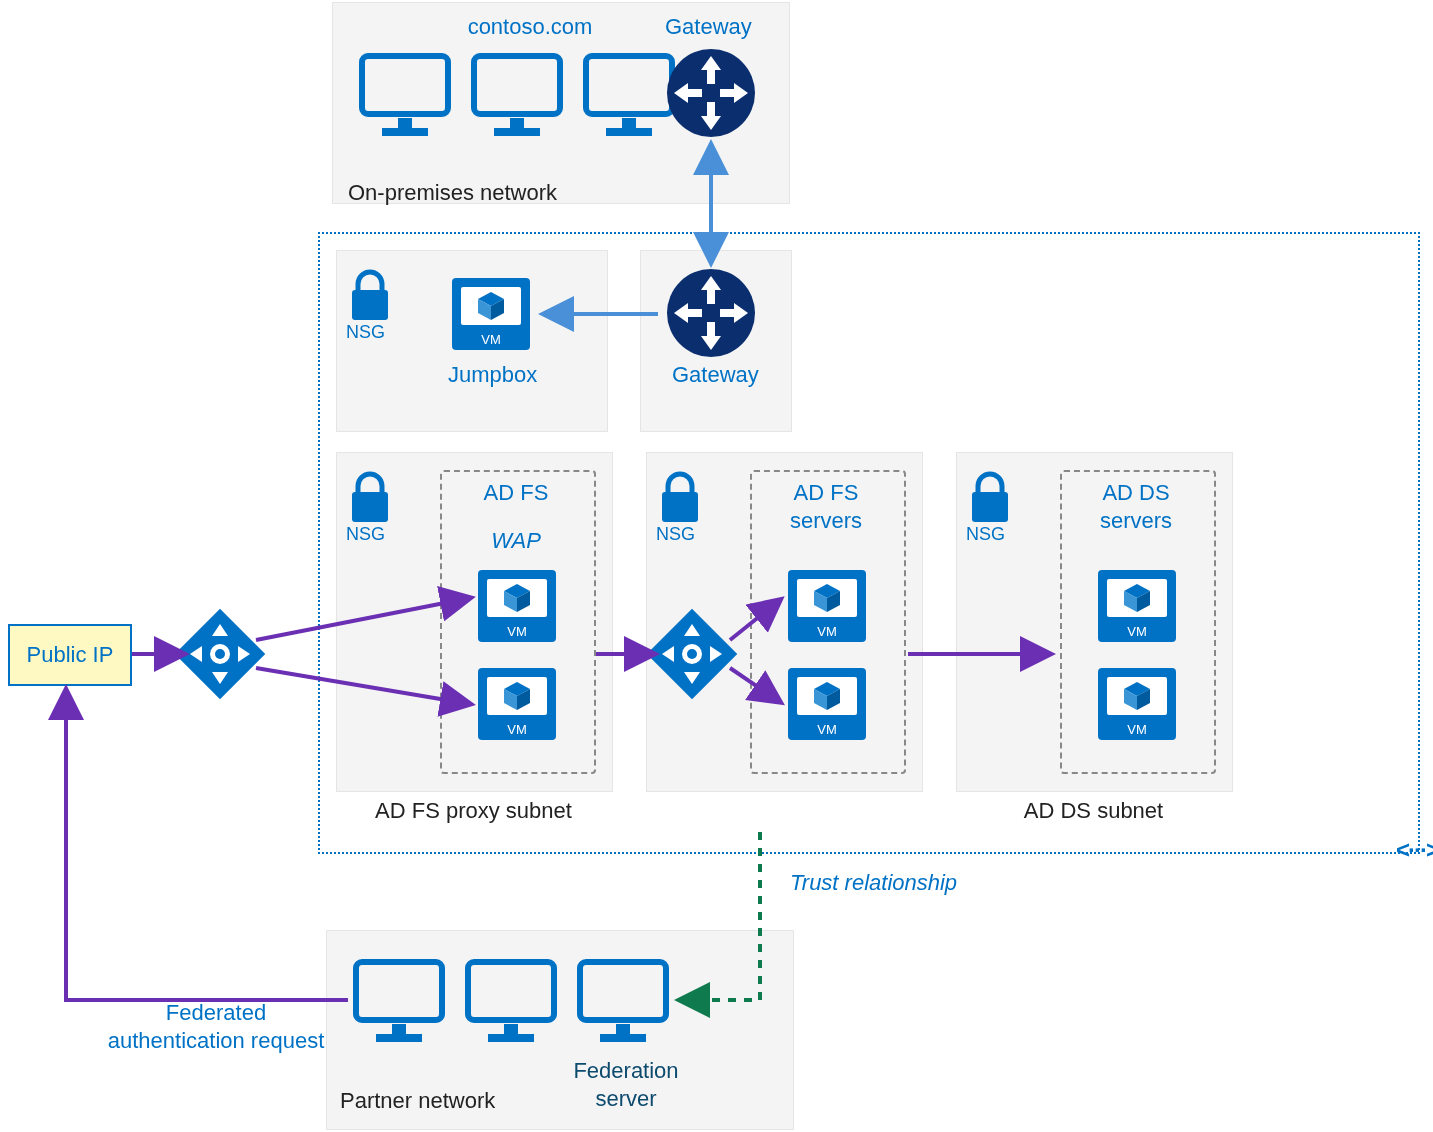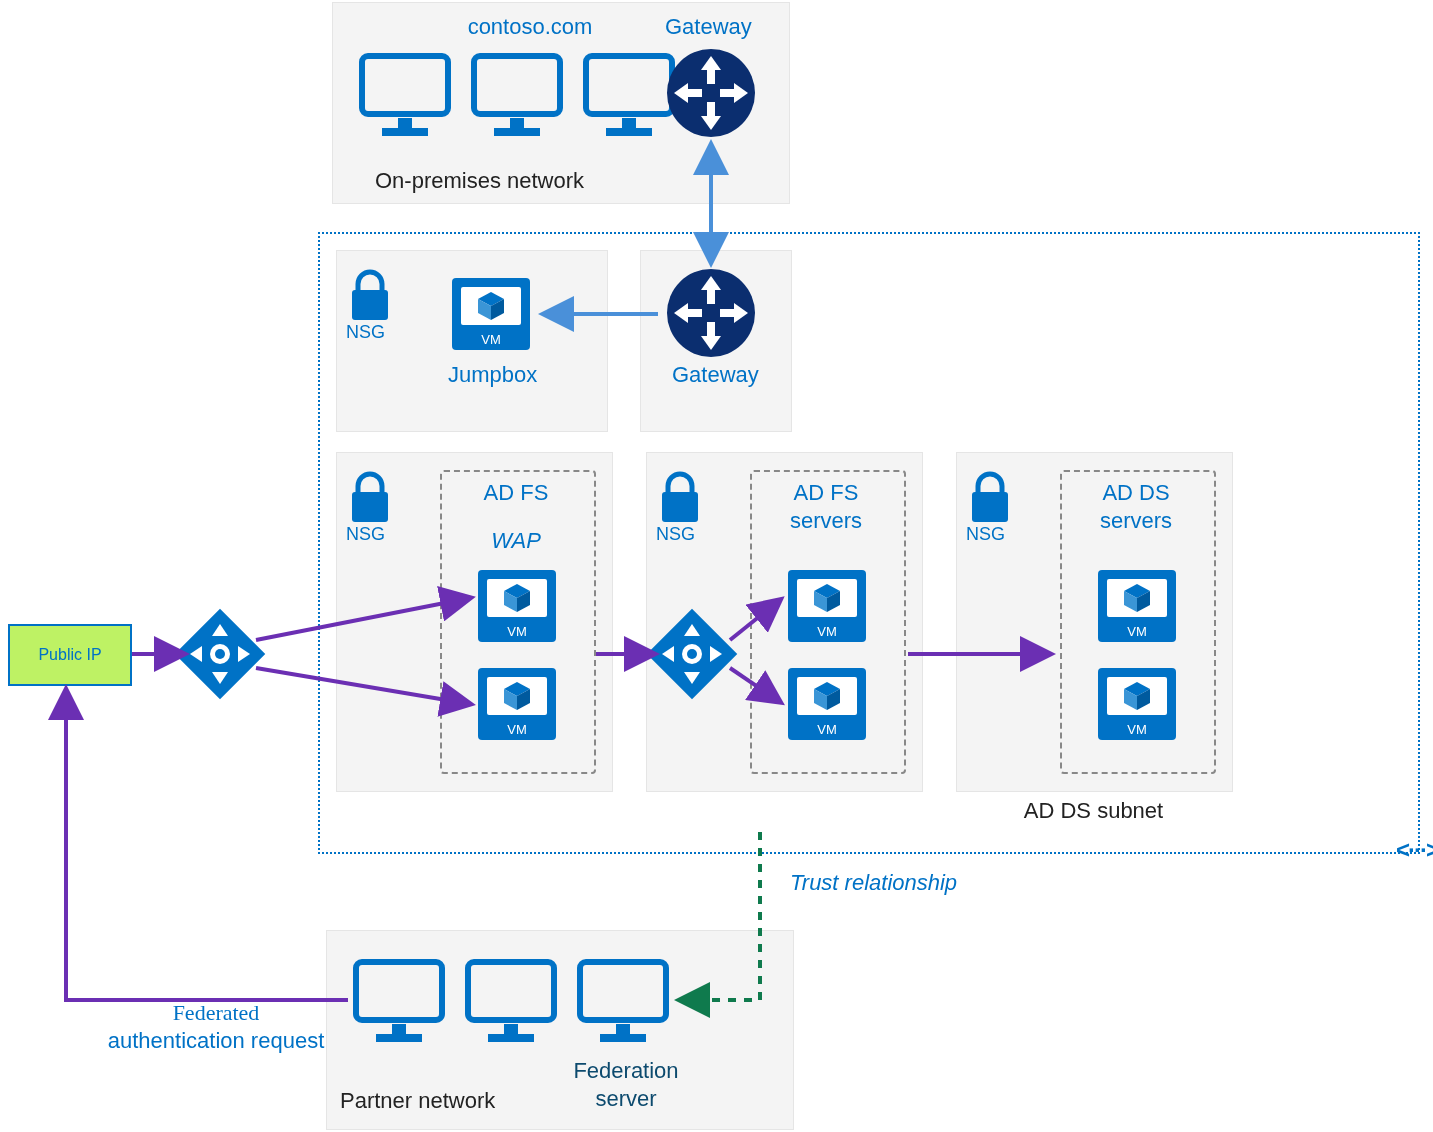--- a/index.html
+++ b/index.html
@@ -5,22 +5,22 @@
   html,body{margin:0;padding:0;background:#fff;font-family:"Segoe UI",Arial,sans-serif;color:#222;}
   .canvas{position:relative;width:1209px;height:1132px;}
   .box{position:absolute;background:#f4f4f4;border:1px solid #e5e5e5;}
   .label{position:absolute;font-size:22px;white-space:nowrap;}
   .label.blue{color:#0072c6;}
   .label.darkblue{color:#0c4a6e;}
   .label.black{color:#222;}
   .label.center{text-align:center;}
   .vnet{position:absolute;border:2px dotted #0072c6;}
   .dashedbox{position:absolute;border:2px dashed #888;border-radius:4px;}
-  .publicip{position:absolute;border:2px solid #0072c6;background:#bef264;color:#0072c6;
-    display:flex;align-items:center;justify-content:center;font-size:16px;}
+  .publicip{position:absolute;border:2px solid #0072c6;background:#fef9c3;color:#0072c6;
+    display:flex;align-items:center;justify-content:center;font-size:22px;}
   .vnet-handle{position:absolute;color:#0072c6;font-size:24px;letter-spacing:-2px;font-weight:bold;}
   svg.overlay{position:absolute;left:0;top:0;pointer-events:none;}
 </style>
 </head>
 <body>
 
 <div class="canvas">
 
   <svg width="0" height="0" style="position:absolute">
     <defs>
@@ -90,21 +90,21 @@
 
   <div class="box" style="left:332px;top:2px;width:456px;height:200px;"></div>
   <div class="label blue center" style="left:430px;top:14px;width:200px;">contoso.com</div>
   <div class="label blue" style="left:665px;top:14px;">Gateway</div>
   <svg class="overlay" width="1433" height="1132">
     <use href="#monitor" x="358" y="52"></use>
     <use href="#monitor" x="470" y="52"></use>
     <use href="#monitor" x="582" y="52"></use>
     <use href="#router" x="666" y="48"></use>
   </svg>
-  <div class="label black" style="left:348px;top:168px;margin-left:27px;">On-premises network</div>
+  <div class="label black" style="left:348px;top:180px;">On-premises network</div>
 
   <div class="vnet" style="left:318px;top:232px;width:1098px;height:618px;"></div>
   <div class="vnet-handle" style="left:1396px;top:836px;">&lt;···&gt;</div>
 
   <div class="box" style="left:336px;top:250px;width:270px;height:180px;"></div>
   <svg class="overlay" width="1433" height="1132">
     <use href="#lock" x="348" y="268"></use>
     <use href="#vm" x="452" y="278"></use>
   </svg>
   <div class="label blue" style="left:346px;top:322px;font-size:18px;">NSG</div>
@@ -119,20 +119,21 @@
   <div class="box" style="left:336px;top:452px;width:275px;height:338px;"></div>
   <div class="dashedbox" style="left:440px;top:470px;width:152px;height:300px;"></div>
   <svg class="overlay" width="1433" height="1132">
     <use href="#lock" x="348" y="470"></use>
     <use href="#vm" x="478" y="570"></use>
     <use href="#vm" x="478" y="668"></use>
   </svg>
   <div class="label blue" style="left:346px;top:524px;font-size:18px;">NSG</div>
   <div class="label blue center" style="left:456px;top:480px;width:120px;">AD FS</div>
   <div class="label blue center" style="left:456px;top:528px;width:120px;font-style:italic;">WAP</div>
+  <div class="label black center" style="left:336px;top:798px;width:275px;">AD FS proxy subnet</div>
 
   <div class="box" style="left:646px;top:452px;width:275px;height:338px;"></div>
   <div class="dashedbox" style="left:750px;top:470px;width:152px;height:300px;"></div>
   <svg class="overlay" width="1433" height="1132">
     <use href="#lock" x="658" y="470"></use>
     <use href="#vm" x="788" y="570"></use>
     <use href="#vm" x="788" y="668"></use>
     <use href="#lb" x="660" y="622"></use>
   </svg>
   <div class="label blue" style="left:656px;top:524px;font-size:18px;">NSG</div>
@@ -161,21 +162,21 @@
   <svg class="overlay" width="1433" height="1132">
     <use href="#monitor" x="352" y="958"></use>
     <use href="#monitor" x="464" y="958"></use>
     <use href="#monitor" x="576" y="958"></use>
   </svg>
   <div class="label black" style="left:340px;top:1088px;">Partner network</div>
   <div class="label darkblue center" style="left:556px;top:1058px;width:140px;">Federation</div>
   <div class="label darkblue center" style="left:556px;top:1086px;width:140px;">server</div>
 
   <div class="label blue" style="left:790px;top:870px;font-style:italic;">Trust relationship</div>
-  <div class="label blue center" style="left:86px;top:1000px;width:260px;font-family:Liberation Serif, serif;">Federated</div>
+  <div class="label blue center" style="left:86px;top:1000px;width:260px;">Federated</div>
   <div class="label blue center" style="left:86px;top:1028px;width:260px;">authentication request</div>
 
   <svg class="overlay" width="1433" height="1132">
 
     <line x1="711" y1="145" x2="711" y2="262" stroke="#4a90d9" stroke-width="4" marker-start="url(#ah-blue-r)" marker-end="url(#ah-blue)"></line>
 
     <line x1="658" y1="314" x2="544" y2="314" stroke="#4a90d9" stroke-width="4" marker-end="url(#ah-blue)"></line>
 
     <line x1="132" y1="654" x2="184" y2="654" stroke="#6b2fb3" stroke-width="4" marker-end="url(#ah-purple)"></line>
 

